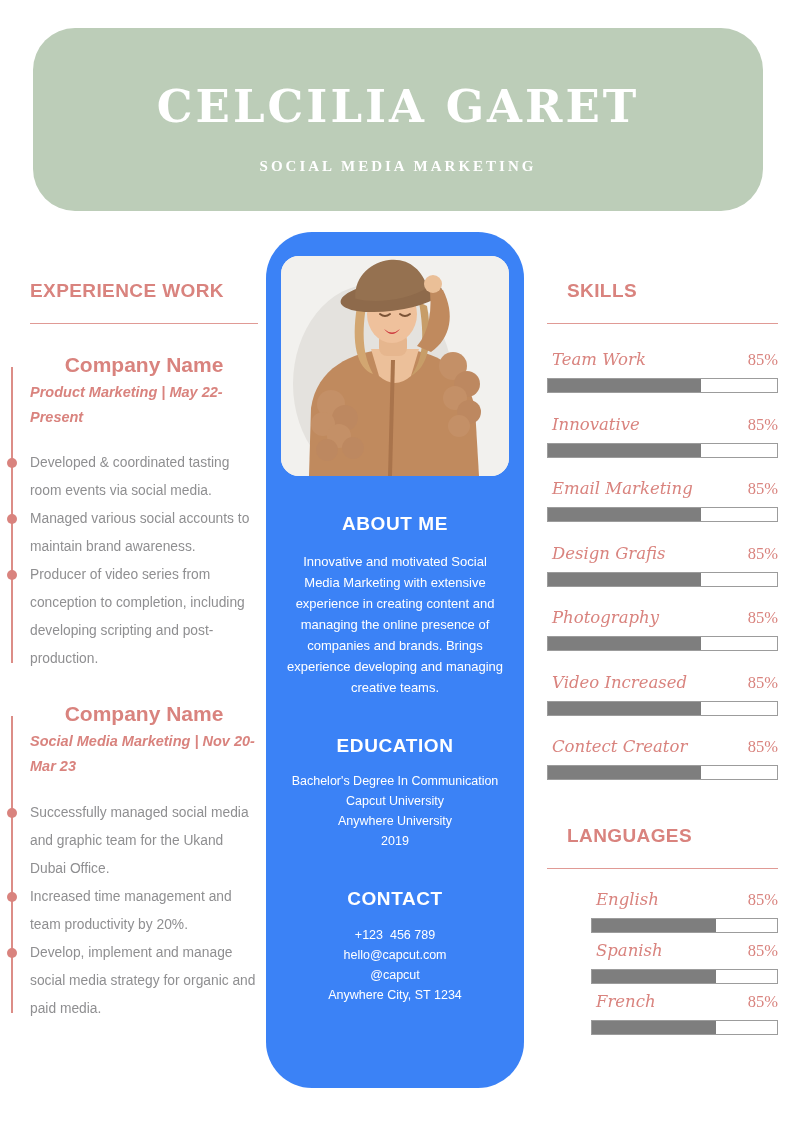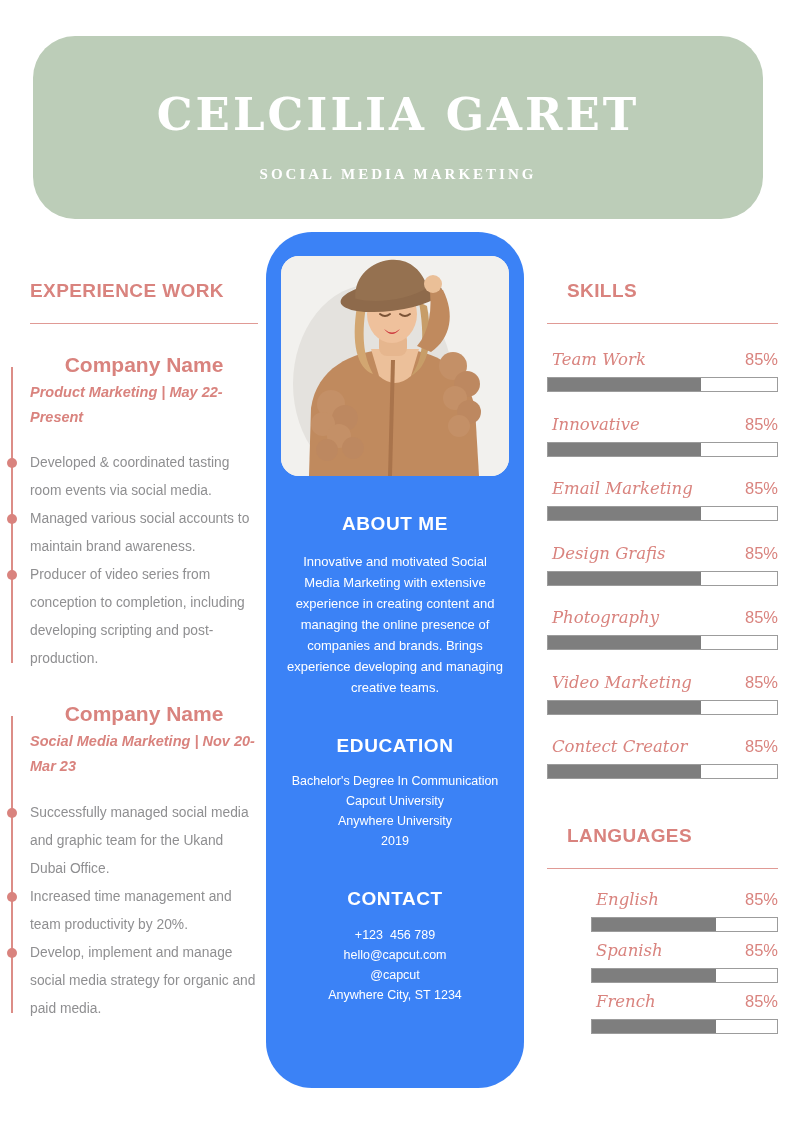--- a/index.html
+++ b/index.html
@@ -2,21 +2,21 @@
 <html><head>
 <meta charset="utf-8">
 <style>
   html,body{margin:0;padding:0;background:#ffffff;}
   .page{
     position:relative; width:793px; height:1122px; background:#ffffff;
     font-family:"Liberation Sans", sans-serif; overflow:hidden;
   }
   
   .header{
-    position:absolute; left:33px; top:36px; width:730px; height:183px;
+    position:absolute; left:33px; top:28px; width:730px; height:183px;
     background:#bccdb8; border-radius:42px; text-align:center; color:#ffffff;
   }
   .header .name{
     margin-top:56px; font-family:"DejaVu Serif", serif; font-weight:bold;
     font-size:45px; letter-spacing:3px; line-height:1;
   }
   .header .subtitle{
     margin-top:29px; font-family:Liberation Serif, serif;
     font-size:15px; letter-spacing:3px; font-weight:bold;
   }
@@ -67,21 +67,21 @@
   .right-col .section-title{ margin-left:20px; }
   .bars{ margin-top:12px; }
   .bar-row{ }
   .bar-row.skill{ height:64.5px; padding-top:14px; box-sizing:border-box; }
   .bar-row.lang{ height:51px; padding-top:9px; box-sizing:border-box;margin-left:44px; }
   .bar-labels{
     display:flex; justify-content:space-between; align-items:baseline;
     font-family:"DejaVu Serif", serif; font-style:italic; color:#d9837e;
   }
   .bar-label{ font-size:16.5px; padding-left:5px; }
-  .bar-value{ font-size:16.5px; font-style:normal; font-family:Liberation Sans, sans-serif; }
+  .bar-value{ font-size:16.5px; font-style:normal; font-family:Liberation Serif, serif; }
   .bar{
     margin-top:8px; height:13px; background:#ffffff;
     border:1.4px solid #9c9c9c;
   }
   .bar-fill{ height:100%; background:#7e7e7e; }
   .lang-block{ margin-top:37px; }
 </style>
 </head>
 <body>
 
@@ -236,21 +236,21 @@
       <span class="bar-label">Photography</span>
       <span class="bar-value">85%</span>
     </div>
     <div class="bar">
       <div class="bar-fill" style="width: 67%;"></div>
     </div>
   </div>
 
   <div class="bar-row skill">
     <div class="bar-labels">
-      <span class="bar-label">Video Marketing</span>
+      <span class="bar-label">Video Increased</span>
       <span class="bar-value">85%</span>
     </div>
     <div class="bar">
       <div class="bar-fill" style="width: 67%;"></div>
     </div>
   </div>
 
   <div class="bar-row skill">
     <div class="bar-labels">
       <span class="bar-label">Contect Creator</span>

